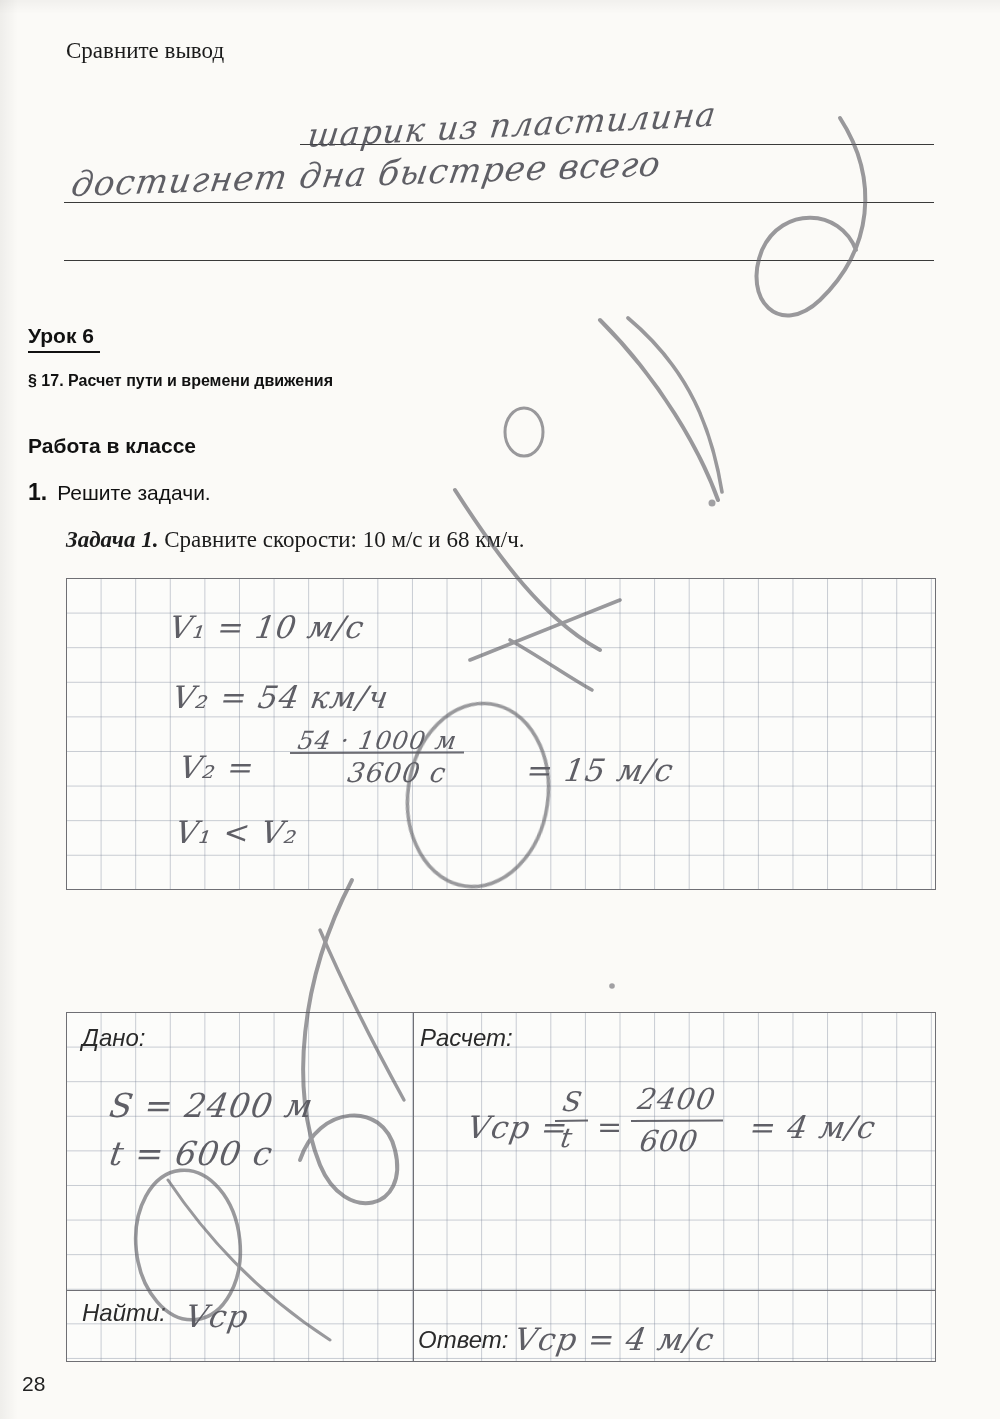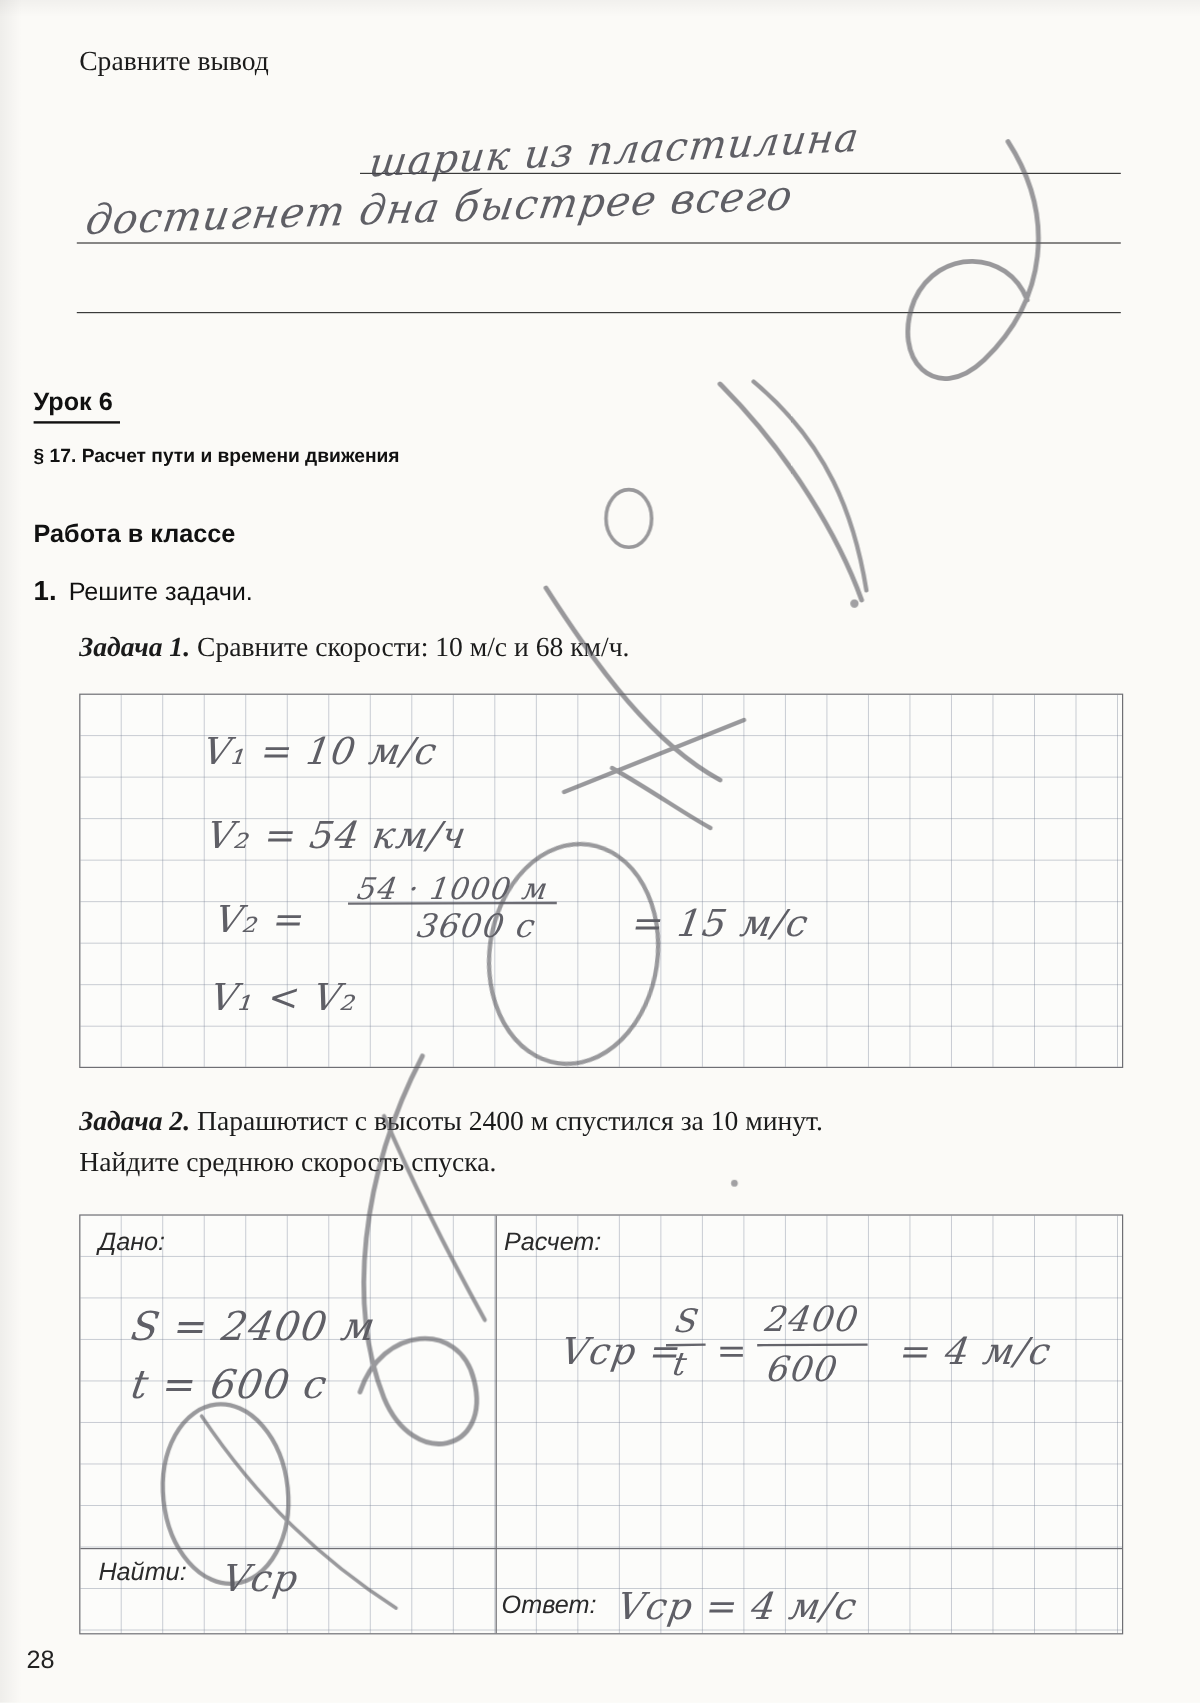--- a/index.html
+++ b/index.html
@@ -153,21 +153,21 @@
   .hsep {
     position: absolute;
     left: 0;
     right: 0;
     height: 0;
     border-top: 1.3px solid #6f6f74;
   }
   .cap {
     position: absolute;
     font-family: "Liberation Sans", sans-serif;
-    font-size: 21px;
+    font-size: 24px;
     font-style: italic;
     color: #2a2a2a;
   }
 
   
   .hw {
     position: absolute;
     font-family: "DejaVu Serif", serif;
     font-style: italic;
     color: #4a4a52;
@@ -230,25 +230,20 @@
     <div class="hw" style="left:238px; top:702px; font-size:25px; transform:skewX(-9deg);">54 · 1000 м</div>
     <div class="hw" style="left:288px; top:733px; font-size:27px; transform:skewX(-9deg);">3600 с</div>
     <div class="hw" style="left:120px; top:725px; font-size:31px; transform:skewX(-9deg);">V₂ =</div>
     <div class="hw" style="left:467px; top:728px; font-size:31px; transform:skewX(-9deg);">= 15 м/с</div>
     <div class="hw" style="left:116px; top:790px; font-size:31px; transform:skewX(-9deg);">V₁ &lt; V₂</div>
 
     <svg class="scribble" style="left:228px; top:726px;" width="180" height="6" viewBox="0 0 180 6">
       <path d="M2 3 L176 2.5" stroke="#4a4a52" stroke-width="2" fill="none" opacity="0.8"></path>
     </svg>
 
-    <div class="prob2">
-      <span class="bold-it">Задача 2.</span>
-      <span>Парашютист с высоты 2400 м спустился за 10 минут.</span>
-      <span class="l2">Найдите среднюю скорость спуска.</span>
-    </div>
 
     <div class="grid-box" id="grid2">
       <div class="vsep" style="left:346px;"></div>
       <div class="hsep" style="top:277px; left:0; right:0;"></div>
     </div>
 
     <div class="cap" style="left:22px; top:1000px;">Дано:</div>
     <div class="cap" style="left:360px; top:1000px;">Расчет:</div>
     <div class="cap" style="left:22px; top:1275px;">Найти:</div>
     <div class="cap" style="left:358px; top:1302px;text-align:center;">Ответ:</div>

